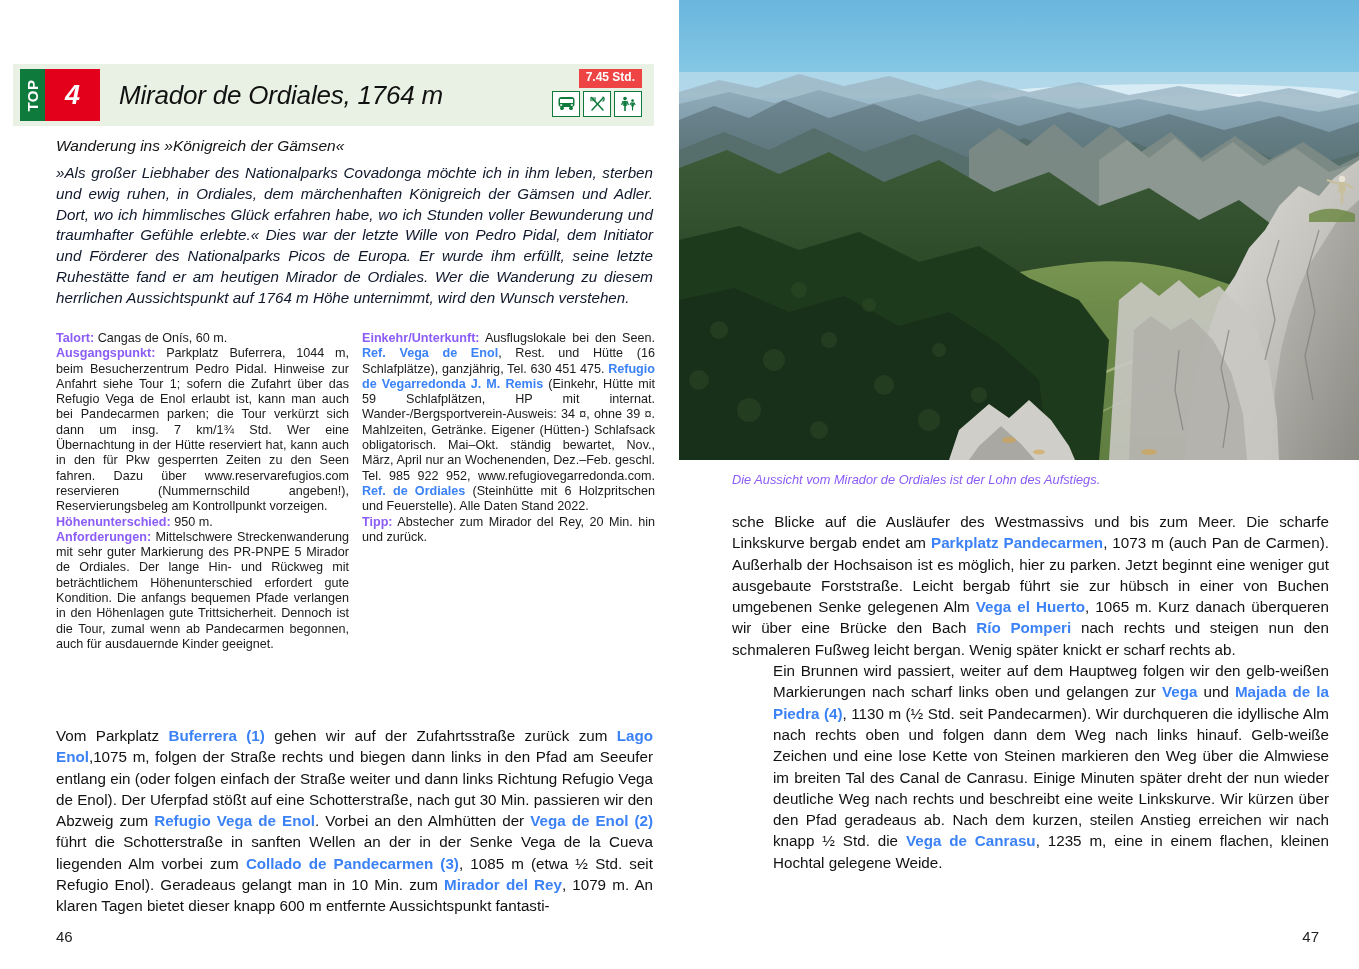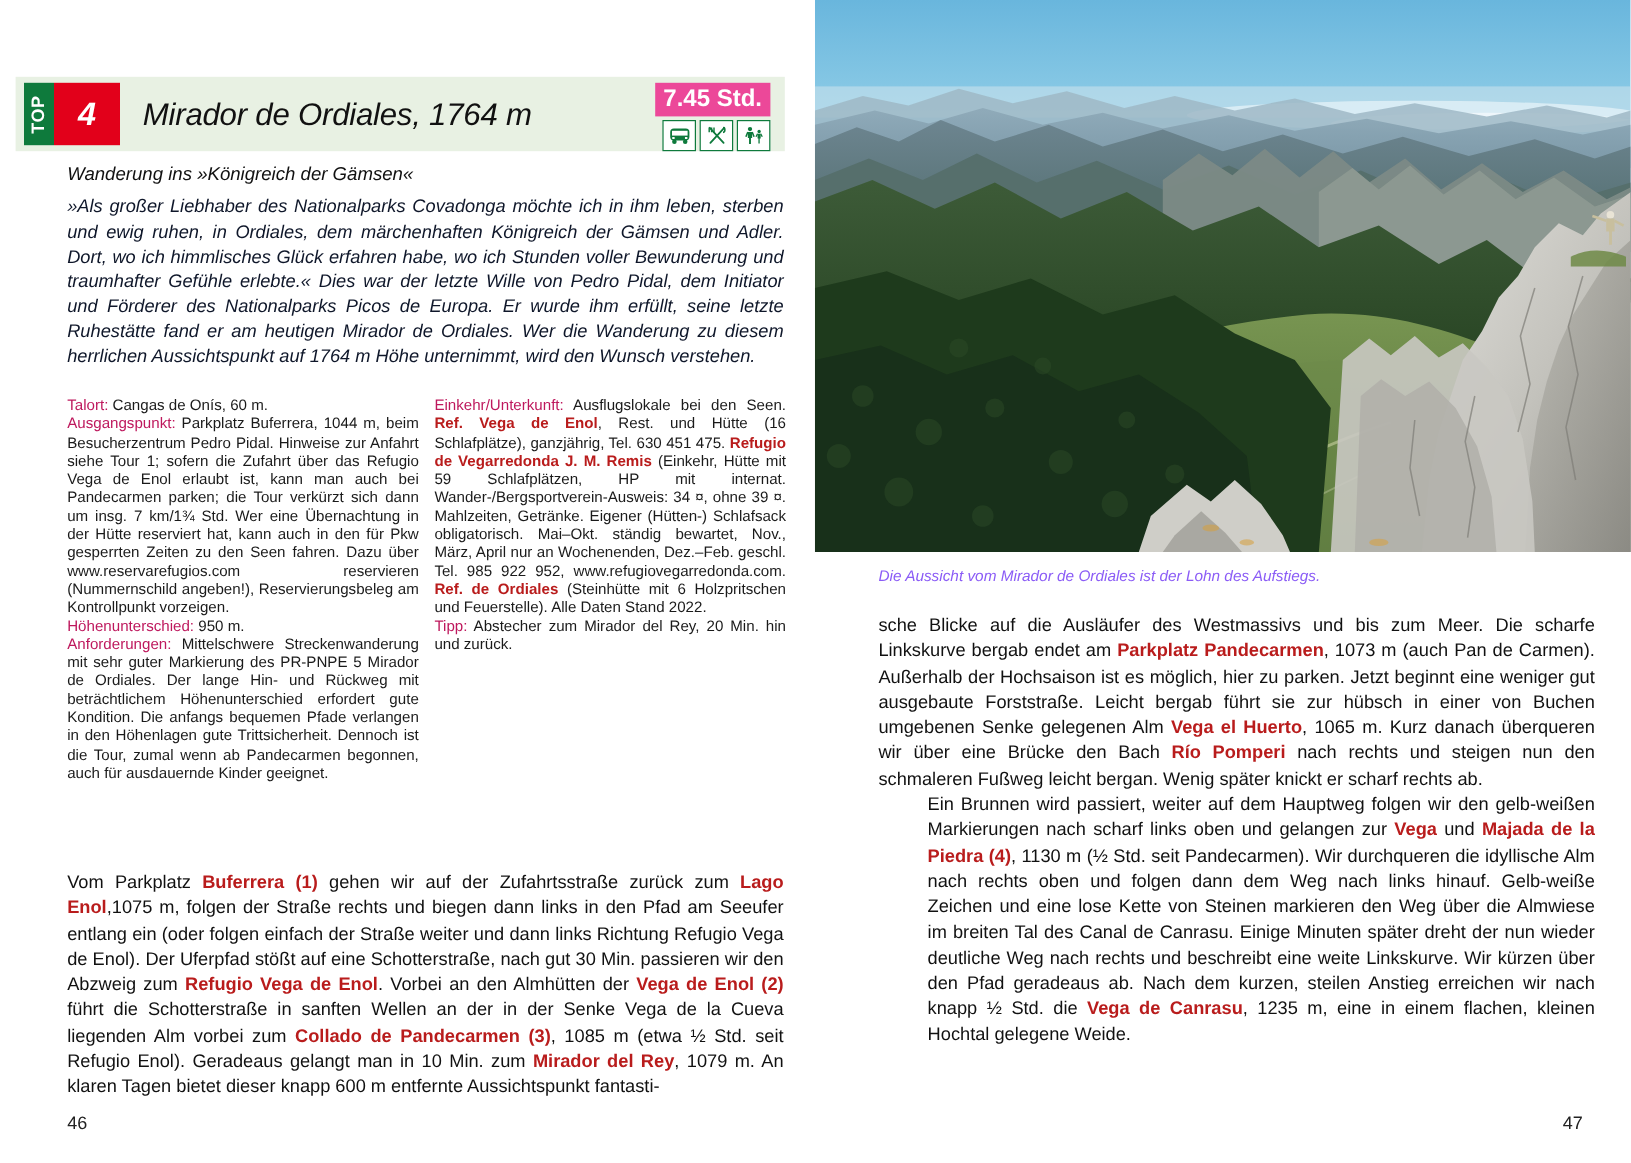--- a/index.html
+++ b/index.html
@@ -50,21 +50,21 @@
   .tour-title{
     margin-left:19px;
     font-size:26px;font-weight:normal;font-style:italic;
     color:#111;white-space:nowrap;letter-spacing:-0.2px;
   }
   .dur-block{
     position:absolute;right:12px;top:5px;
     display:flex;flex-direction:column;align-items:flex-end;gap:3px;
   }
   .dur-pill{
-    background:#ec4899;color:#fff;font-weight:bold;font-size:20px;
+    background:#ef4444;color:#fff;font-weight:bold;font-size:12px;
     padding:2px 7px 3px 7px;line-height:1.15;
   }
   .icon-row{display:flex;gap:3px;}
   .icon-box{
     width:26px;height:24px;border:1px solid #0e7a3c;background:#ffffff;
     display:flex;align-items:center;justify-content:center;
   }
   .icon-box svg{display:block;}
 
   
@@ -77,22 +77,22 @@
     font-size:15.2px;font-style:italic;line-height:20.8px;
     text-align:justify;color:#0f172a;
   }
 
   
   .info-cols{
     position:absolute;left:56px;top:331px;width:600px;height:360px;
     display:flex;gap:13px;
   }
   .info-col{width:293px;font-size:12.6px;line-height:15.3px;text-align:justify;color:#1a1a1a;}
-  .lbl{color:#be185d;font-weight:normal;}
-  .bd{font-weight:bold;color:#b91c1c;}
+  .lbl{color:#8b5cf6;font-weight:bold;}
+  .bd{font-weight:bold;color:#3b82f6;}
 
   
   .body-left{
     position:absolute;left:56px;top:709px;width:597px;
     font-size:15.2px;line-height:21.3px;text-align:justify;color:#111;margin-top:16px;
   }
 
   
   .pageno{
     position:absolute;bottom:24px;font-size:15px;color:#222;

